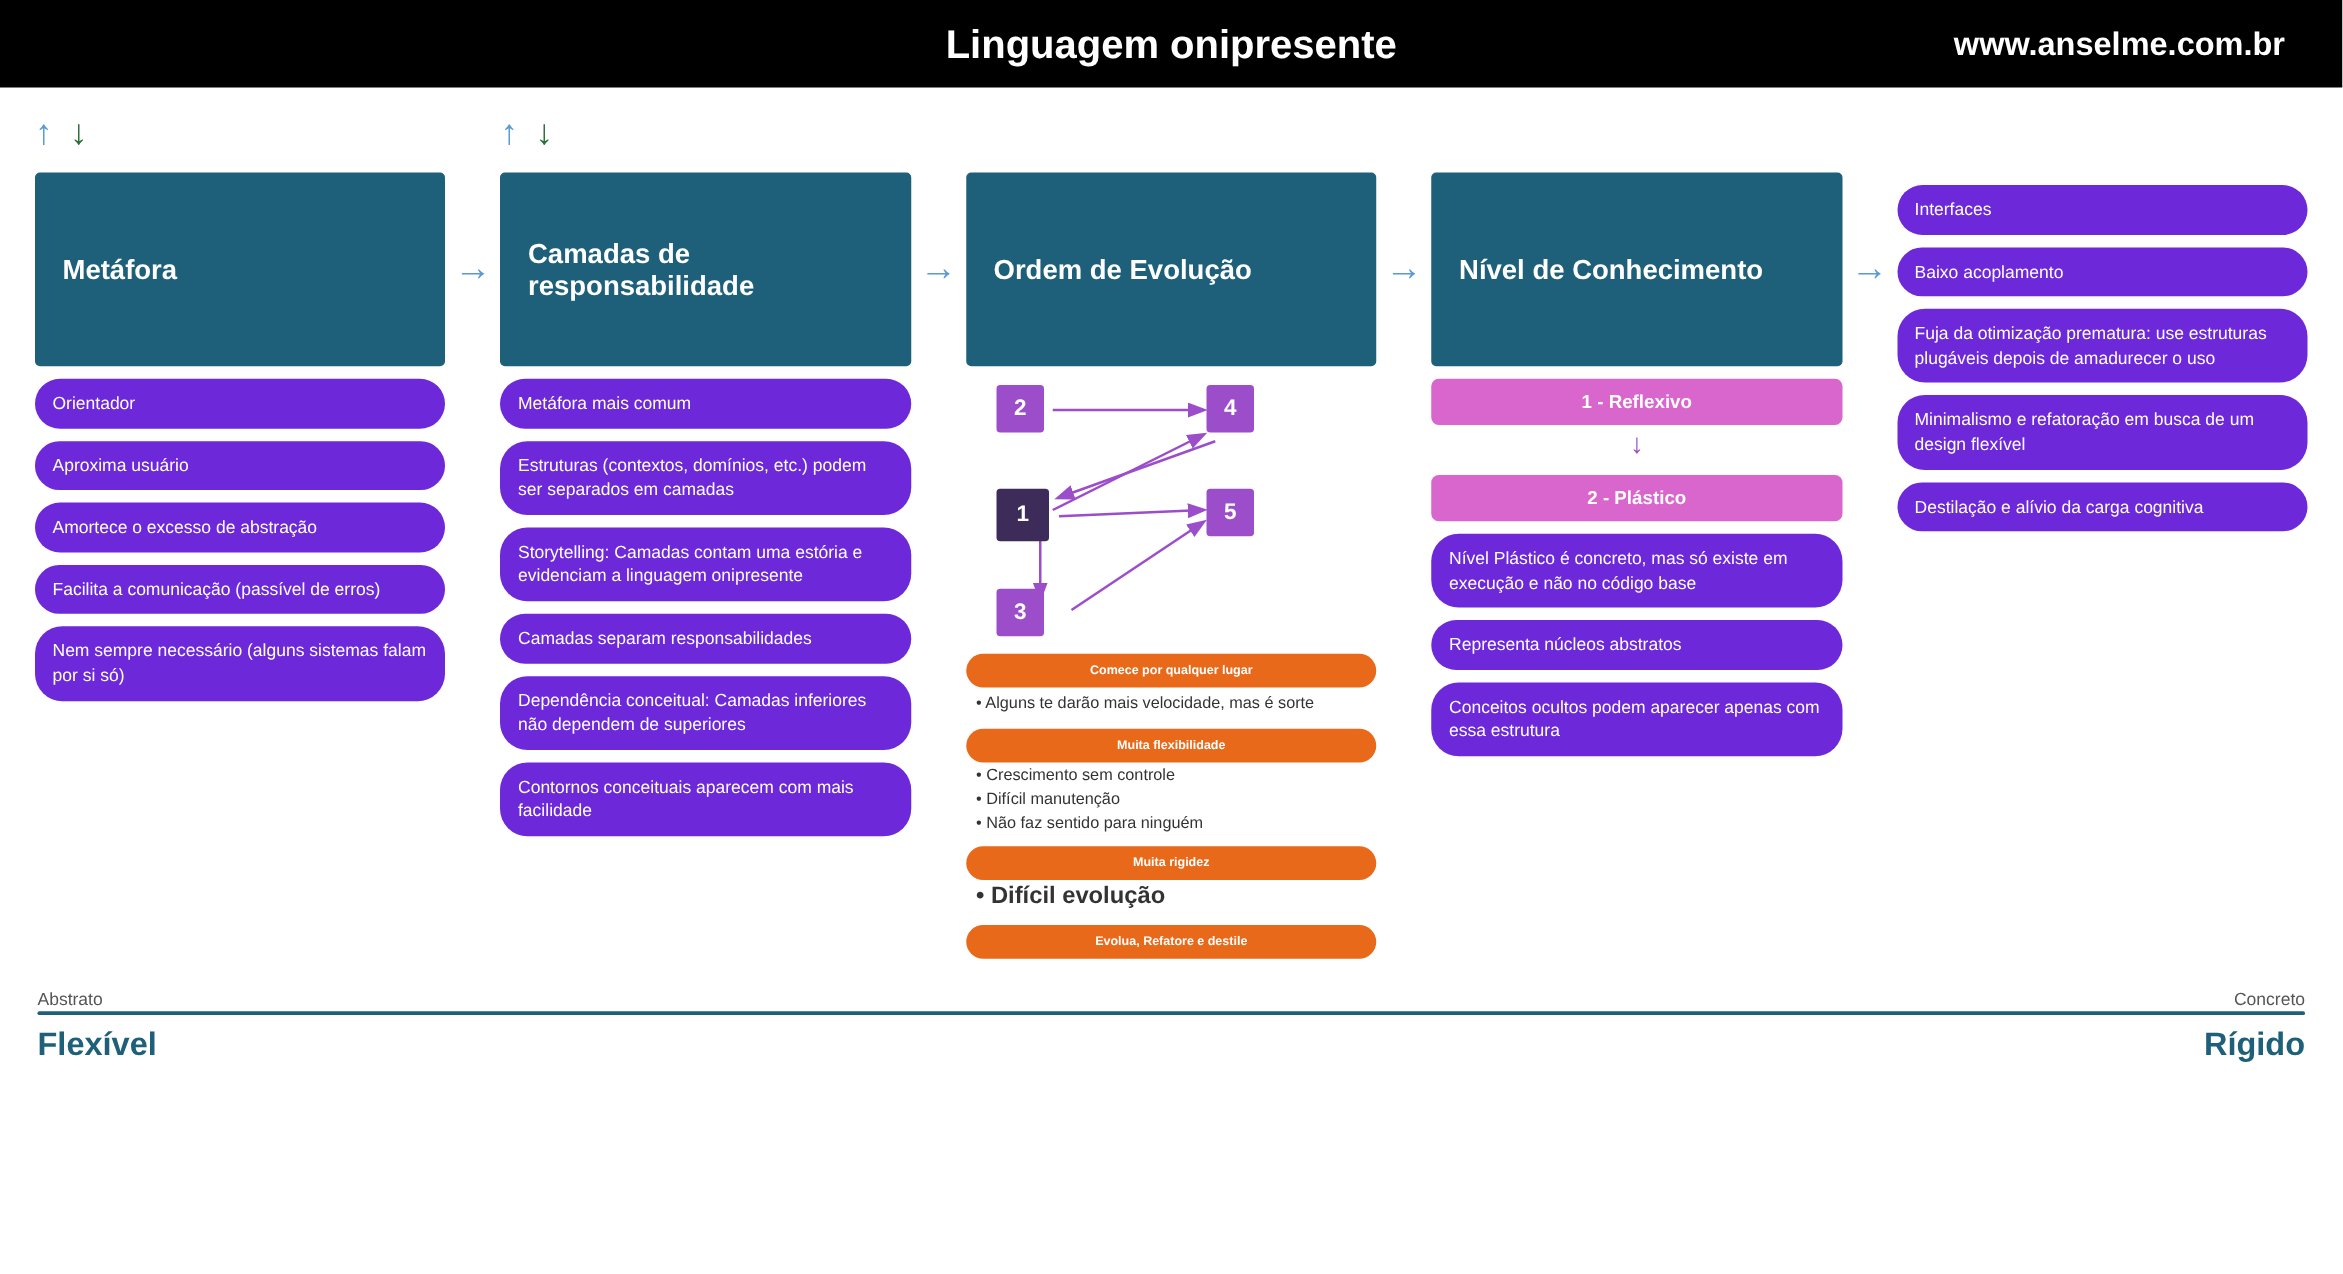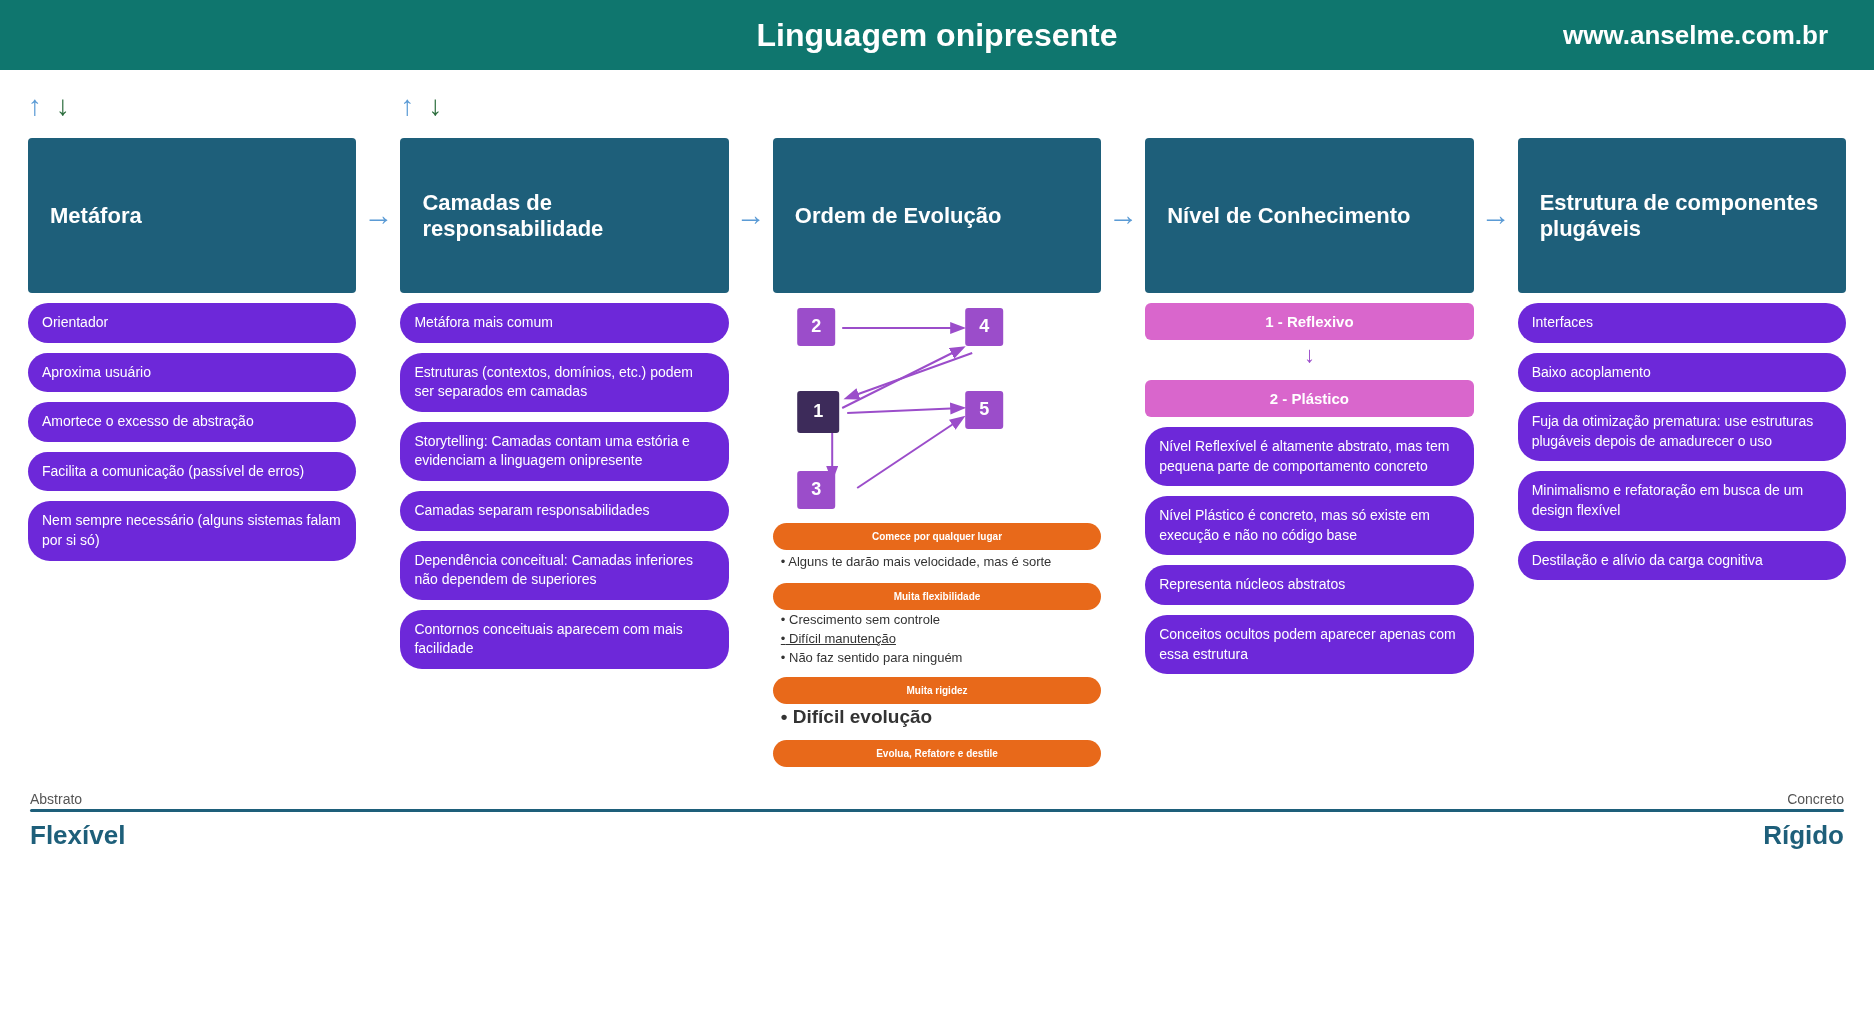--- a/index.html
+++ b/index.html
@@ -1,20 +1,20 @@
 <!DOCTYPE html>
 <html><head>
   <meta charset="utf-8">
   <style>
     * { box-sizing: border-box; margin: 0; padding: 0; }
     body { font-family: Arial, sans-serif; background: #fff; width: 1874px; min-height: 1019px; overflow-x: hidden; }
 
     
     .header {
-      background: #0f766e;
+      background: #000000;
       display: flex;
       align-items: center;
       justify-content: center;
       position: relative;
       padding: 18px 30px;
       height: 70px;
     }
     .header-title {
       color: #fff;
       font-size: 32px;
@@ -219,21 +219,21 @@
       </svg>
     </div>
 
     <div class="evo-orange-box">Comece por qualquer lugar</div>
     <div style="padding: 4px 8px; color:#333; font-size:13px;">
       <span>•</span> <span>Alguns te darão mais velocidade, mas é sorte</span>
     </div>
 
     <div class="evo-orange-box">Muita flexibilidade</div>
     <div style="padding: 2px 8px; color:#333; font-size:13px;"><span>•</span> <span>Crescimento sem controle</span></div>
-    <div style="padding: 2px 8px; color:#333; font-size:13px;text-decoration:underline;"><span>•</span> <span>Difícil manutenção</span></div>
+    <div style="padding: 2px 8px; color:#333; font-size:13px;"><span>•</span> <span>Difícil manutenção</span></div>
     <div style="padding: 2px 8px; color:#333; font-size:13px;"><span>•</span> <span>Não faz sentido para ninguém</span></div>
 
     <div class="evo-orange-box">Muita rigidez</div>
     <div style="padding: 2px 8px; color:#333; font-size:19px;font-weight:bold;"><span>•</span> <span>Difícil evolução</span></div>
 
     <div class="evo-orange-box">Evolua, Refatore e destile</div>
   </div>
 
   <div class="col-arrow-wrap">
     <span style="color:#5b9bd5; font-size:30px; font-weight:bold;">→</span>
@@ -241,34 +241,30 @@
 
   <div class="col-wrap">
     <div class="col-header">
       <span>Nível de Conhecimento</span>
     </div>
 
     <div class="pink-box">1 - Reflexivo</div>
     <div style="text-align:center; color:#9b4dca; font-size:22px; margin:2px 0;">↓</div>
     <div class="pink-box">2 - Plástico</div>
 
-    <div class="orange-box">Nível Reflexível é altamente abstrato, mas tem pequena parte de comportamento concreto</div>
     <div class="orange-box">Nível Plástico é concreto, mas só existe em execução e não no código base</div>
     <div class="orange-box">Representa núcleos abstratos</div>
     <div class="orange-box">Conceitos ocultos podem aparecer apenas com essa estrutura</div>
   </div>
 
   <div class="col-arrow-wrap">
     <span style="color:#5b9bd5; font-size:30px; font-weight:bold;">→</span>
   </div>
 
   <div class="col-wrap">
-    <div class="col-header">
-      <span>Estrutura de componentes plugáveis</span>
-    </div>
     <div class="orange-box">Interfaces</div>
     <div class="orange-box">Baixo acoplamento</div>
     <div class="orange-box">Fuja da otimização prematura: use estruturas plugáveis depois de amadurecer o uso</div>
     <div class="orange-box">Minimalismo e refatoração em busca de um design flexível</div>
     <div class="orange-box">Destilação e alívio da carga cognitiva</div>
   </div>
 
 </div>
 
 <div style="margin-top:24px; padding: 0 30px;">

